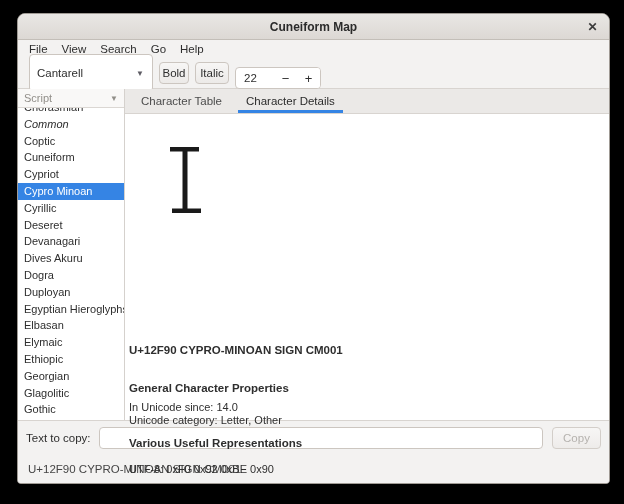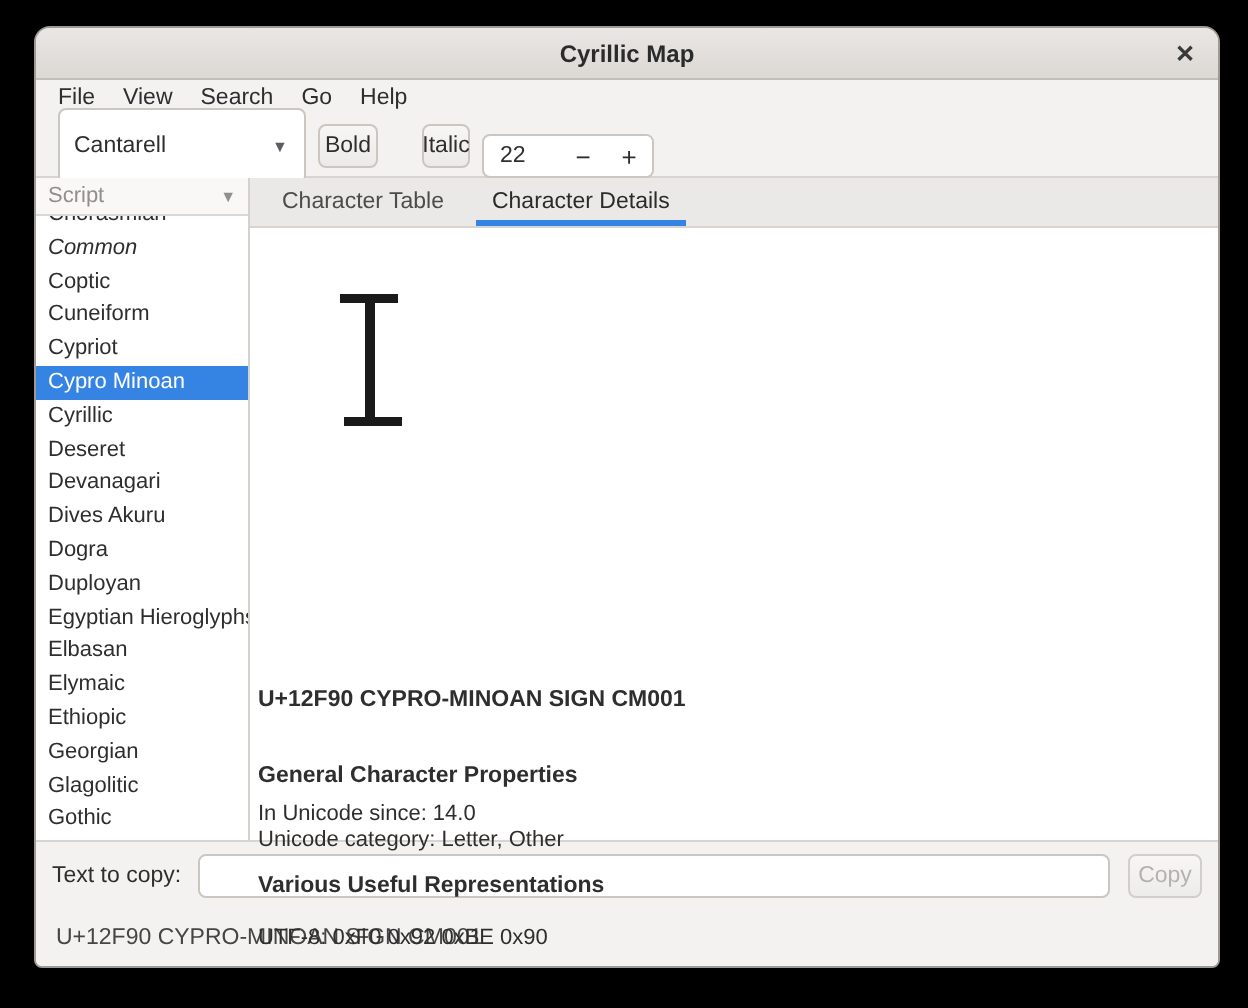--- a/index.html
+++ b/index.html
@@ -42,21 +42,21 @@
     display:flex;align-items:center;box-sizing:border-box;
   }
   .font-combo .combo-text{flex:1;font-size:11.5px;color:#2e2e2e;padding-left:7px;}
   .font-combo .combo-arrow{width:24px;text-align:center;color:#5e5c64;font-size:8px;}
   .tb-btn{
     height:22px;background:linear-gradient(#f7f6f5,#eceae8);border:1px solid #ccc6c0;
     border-radius:4px;display:flex;align-items:center;justify-content:center;
     font-size:11.5px;color:#2e2e2e;box-sizing:border-box;
   }
   .btn-bold{width:30px;margin-left:6px;}
-  .btn-italic{width:24px;margin-left:22px;}
+  .btn-italic{width:34px;margin-left:6px;}
   .spinbox{
     height:22px;margin-left:6px;background:#fff;border:1px solid #ccc6c0;border-radius:4px;
     display:flex;align-items:stretch;box-sizing:border-box;overflow:hidden;margin-top:10px;
   }
   .spin-value{width:30px;display:flex;align-items:center;padding-left:8px;font-size:11.5px;color:#2e2e2e;}
   .spin-btn{
     width:23px;display:flex;align-items:center;justify-content:center;
     font-size:13px;color:#2e2e2e;background:#fff;
   }
   
@@ -109,38 +109,38 @@
     height:35px;flex:0 0 35px;background:#f3f2f1;border-top:1px solid #d8d4d0;
     display:flex;align-items:center;padding:0 8px;box-sizing:border-box;
   }
   .copy-label{font-size:11.5px;color:#2e2e2e;margin-right:8px;white-space:nowrap;}
   .copy-entry{
     flex:1;height:22px;background:#fff;border:1px solid #ccc6c0;border-radius:4px;
     box-sizing:border-box;font-size:11.5px;color:#2e2e2e;padding:0 6px;outline:none;
     font-family:"Liberation Sans",sans-serif;
   }
   .copy-btn{
-    width:37px;height:22px;margin-left:9px;background:linear-gradient(#f7f6f5,#eeecea);
+    width:49px;height:22px;margin-left:9px;background:linear-gradient(#f7f6f5,#eeecea);
     border:1px solid #d3cec9;border-radius:4px;display:flex;align-items:center;
     justify-content:center;font-size:11.5px;color:#b5b2ae;box-sizing:border-box;
   }
   
   .statusbar{
     height:28px;flex:0 0 28px;background:#f3f2f1;display:flex;align-items:center;
     padding-left:10px;
   }
   .status-text{font-size:11.5px;color:#454545;}
 </style>
 </head>
 <body>
 
 <div class="window">
 
   <div class="titlebar">
-    <span class="title">Cyrillic Map</span>
+    <span class="title">Cuneiform Map</span>
     <span class="close-btn">✕</span>
   </div>
 
   <div class="menubar">
     <span class="menu-item">File</span>
     <span class="menu-item">View</span>
     <span class="menu-item">Search</span>
     <span class="menu-item">Go</span>
     <span class="menu-item">Help</span>
   </div>

